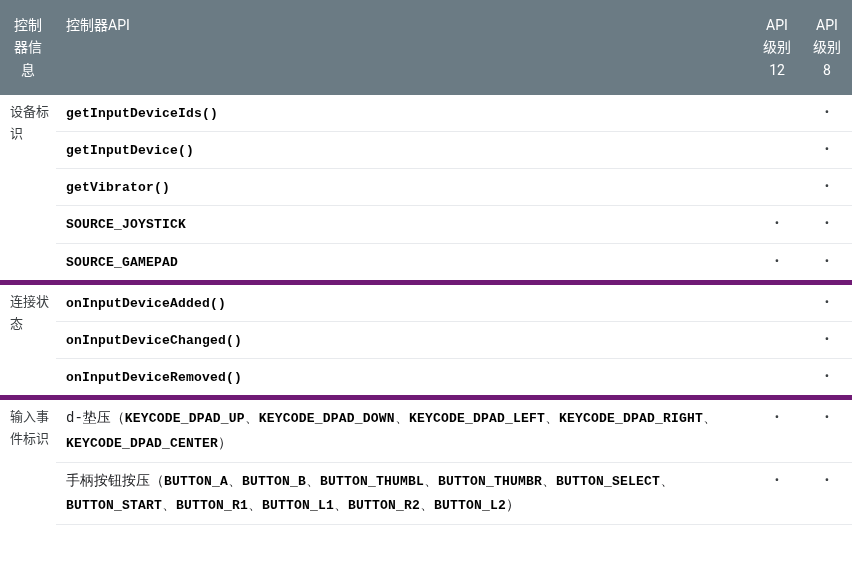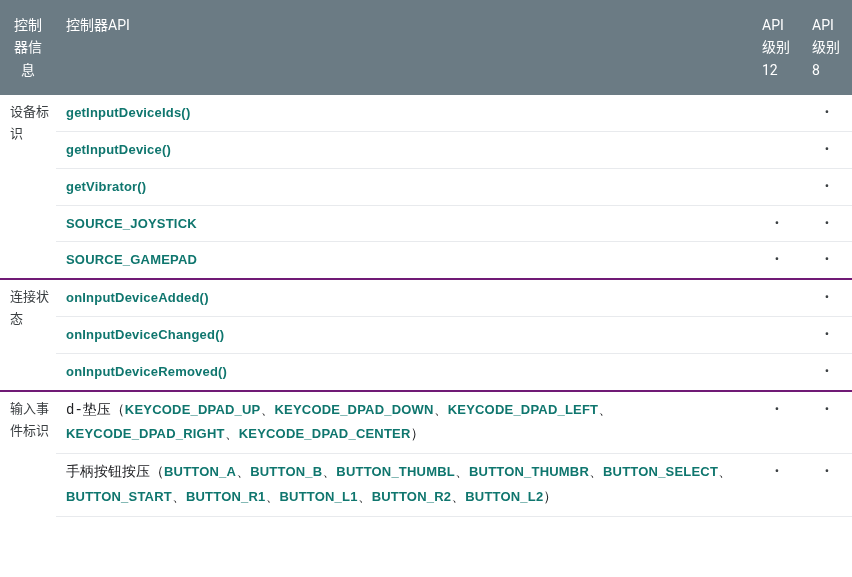--- a/index.html
+++ b/index.html
@@ -20,52 +20,52 @@
     color: #fff;
     font-weight: 400;
     text-align: left;
     padding: 14px 10px;
     font-size: 14px;
     vertical-align: top;
     line-height: 1.6;
   }
   thead th.col-api12, thead th.col-api16 {
     width: 50px;
-    text-align: left;
+    text-align: center;
   }
   thead th.col-cat { width: 56px; text-align: center; }
   tbody td {
     padding: 6px 10px;
     vertical-align: top;
     font-size: 14px;
     line-height: 1.7;
     border-bottom: 1px solid #e8eaed;
   }
   tbody td.cat-cell {
     color: #3c4043;
     font-size: 13px;
     border-bottom: none;
     padding-right: 4px;
   }
   tbody td.api-cell {
     border-bottom: 1px solid #e8eaed;
   }
   tbody tr.section-start td {
-    border-top: 2px solid #701a75;
+    border-top: 5px solid #701a75;
   }
   tbody tr:first-child td { border-top: none; }
   tbody td.mark {
     text-align: center;
     color: #3c4043;
     font-size: 13px;
   }
   code, .code {
-    font-family: Liberation Sans, sans-serif;
+    font-family: Liberation Mono, monospace;
     font-size: 13px;
-    color: #0f766e;
+    color: #000000;
     font-weight: 700;
     letter-spacing: 0.2px;
   }
   a.code-link {
     color: #1565c0;
     text-decoration: none;
   }
   .plain {
     color: #202124;
     font-weight: 400;

